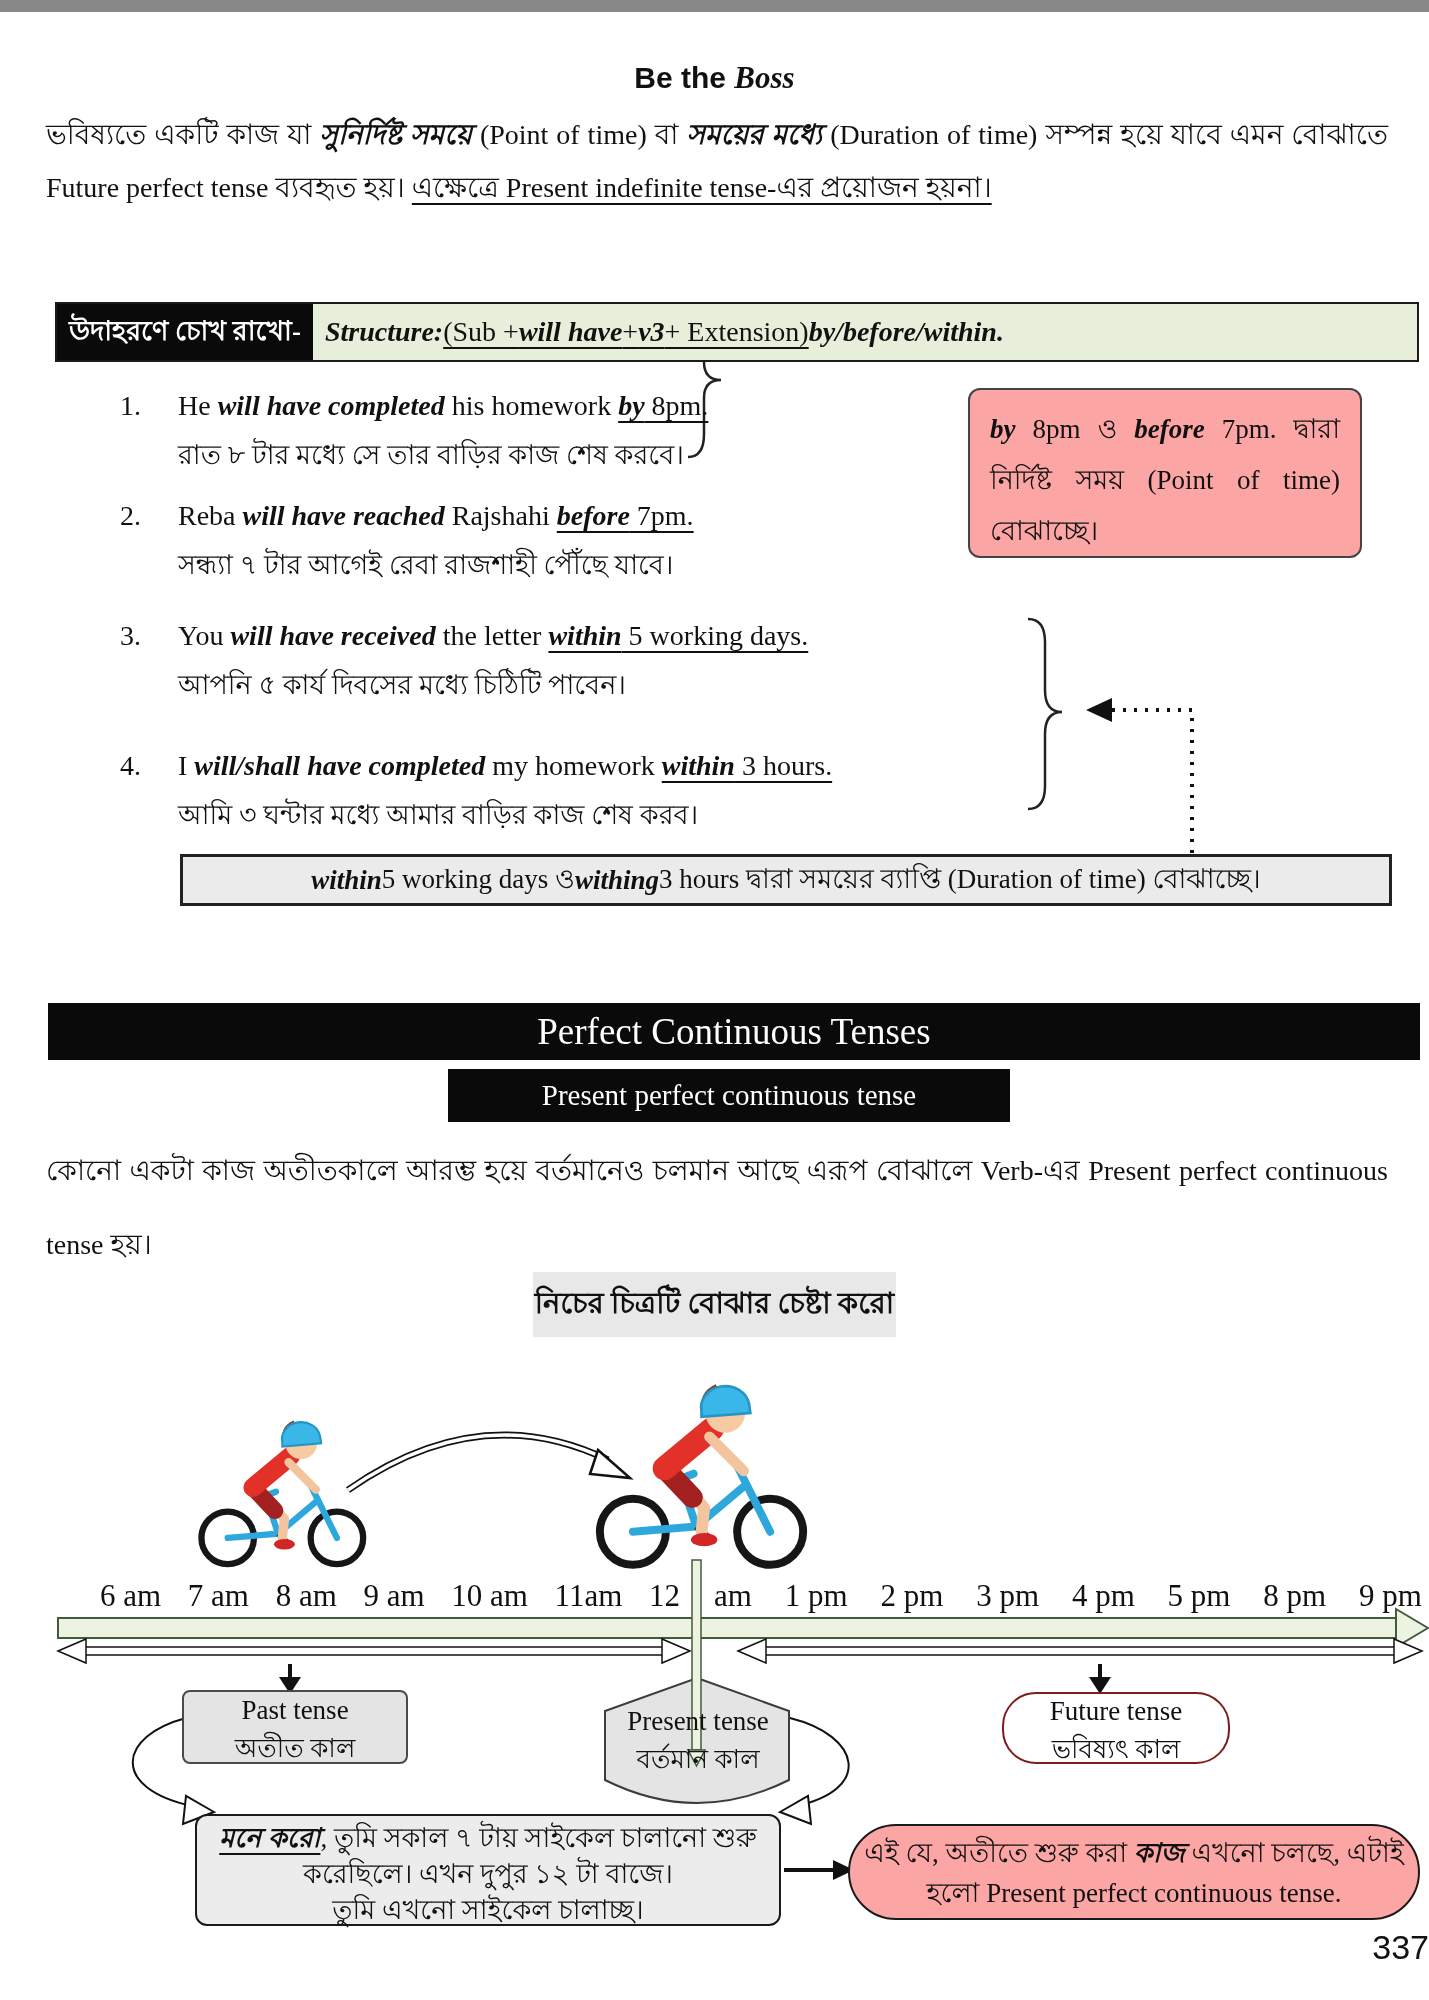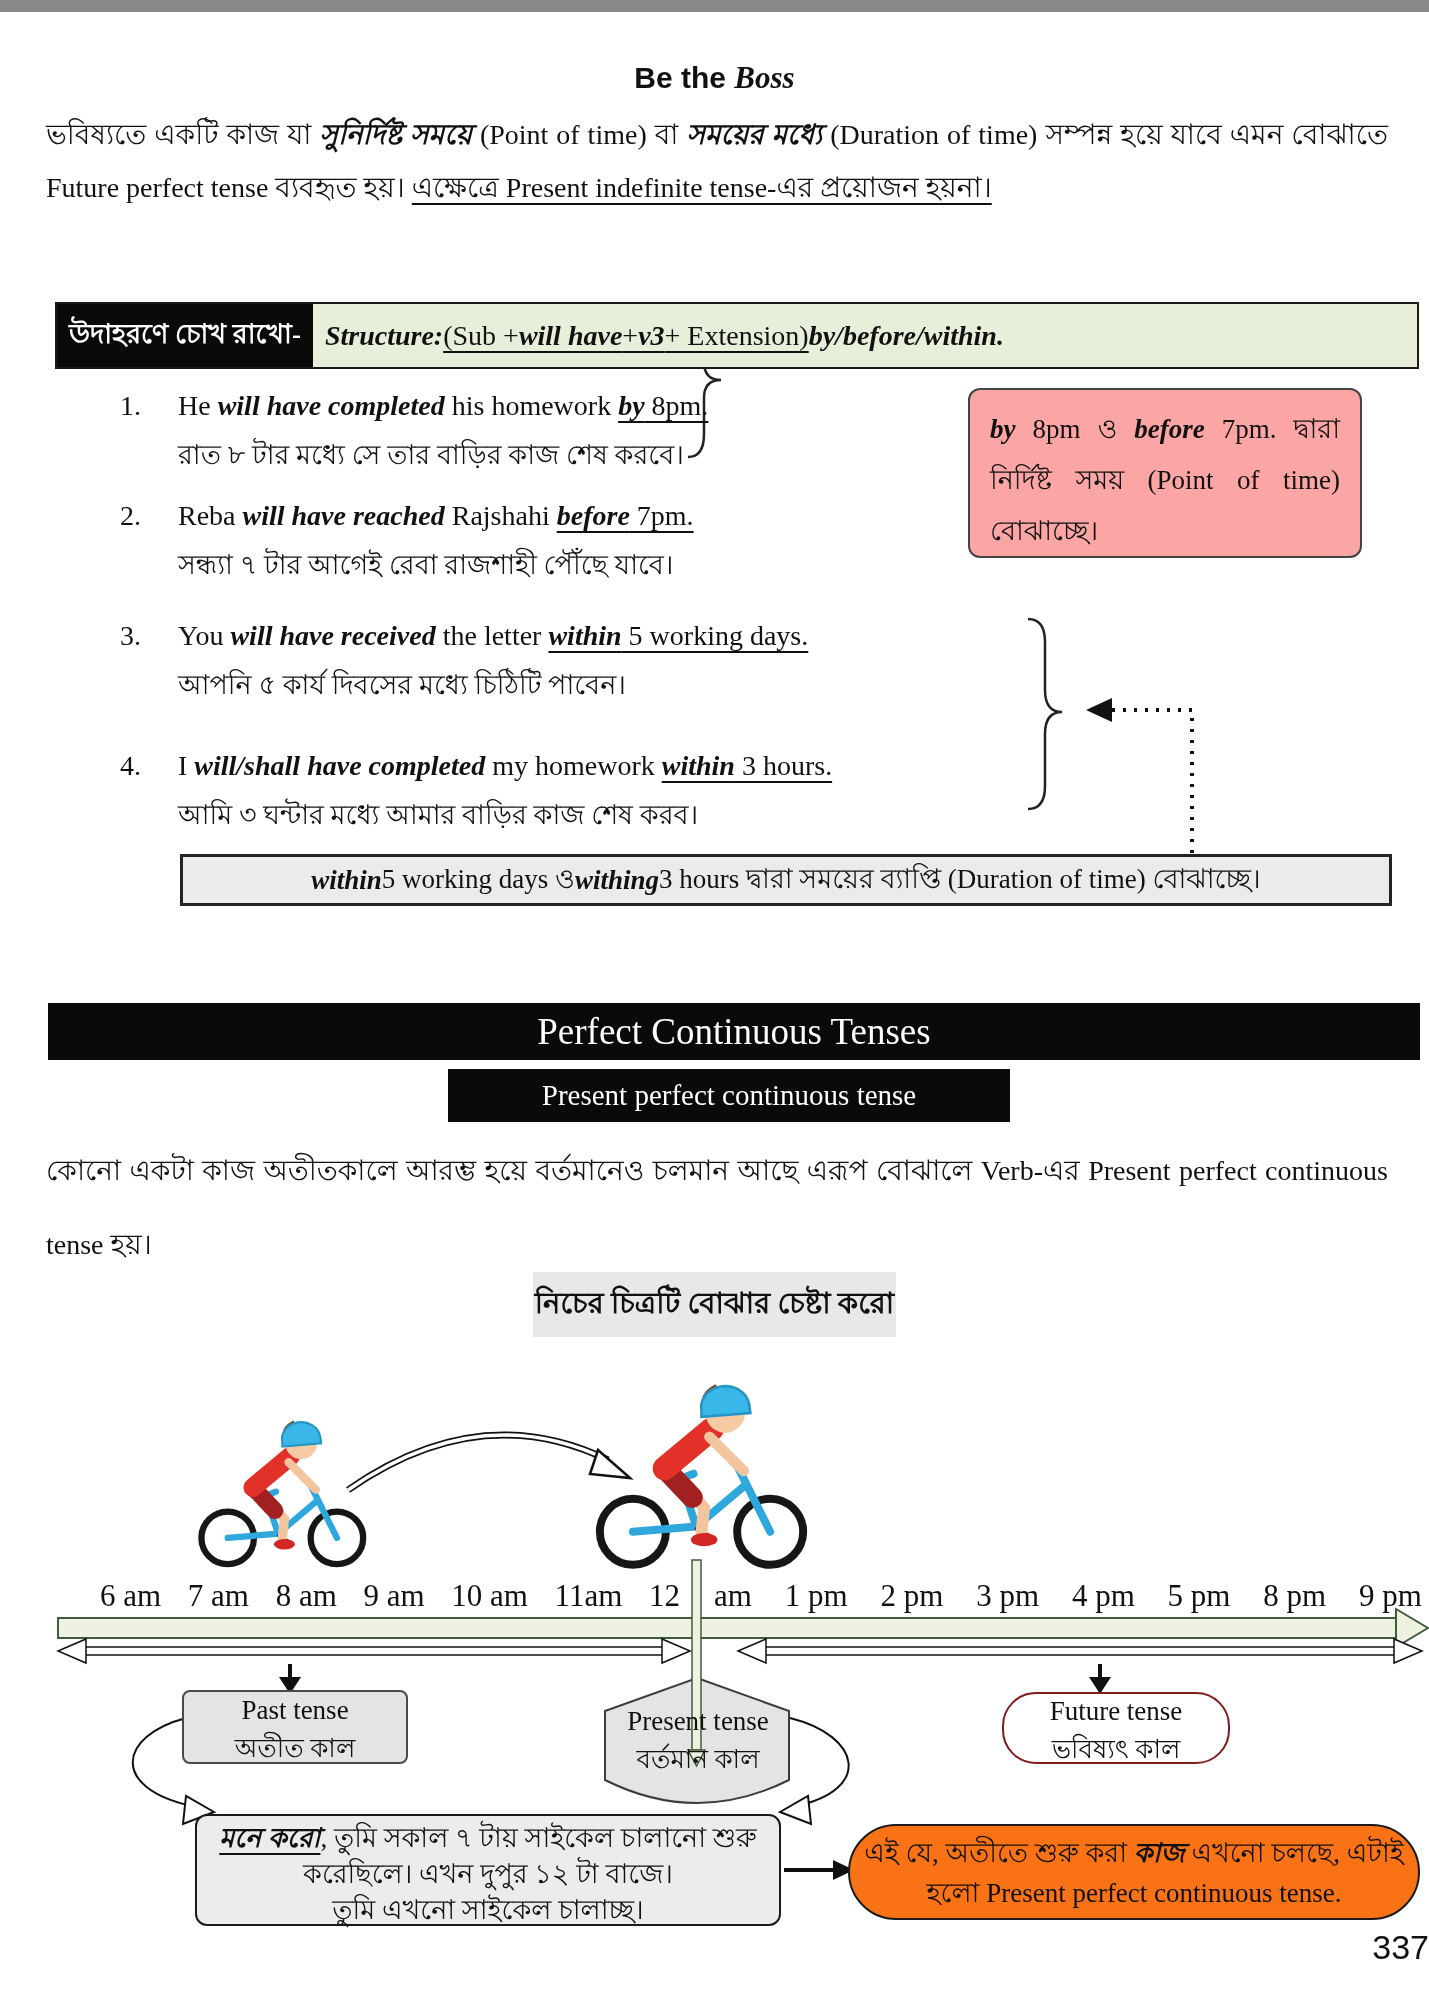--- a/index.html
+++ b/index.html
@@ -11,21 +11,21 @@
   .u{text-decoration:underline;text-underline-offset:6px;text-decoration-thickness:1.5px;}
   #svg-layer{position:absolute;left:0;top:0;z-index:1;pointer-events:none;}
   .txt{z-index:2;}
   
   #title{top:48px;left:0;width:100%;text-align:center;font-size:30px;}
   #title .pre{font-family:"Liberation Sans","DejaVu Sans",sans-serif;font-weight:bold;}
   #title .boss{font-weight:bold;font-style:italic;font-size:31px;}
   
   #intro{left:46px;top:96px;width:1342px;font-size:28px;line-height:53px;text-align:justify;}
   
-  #structure{left:55px;top:290px;width:1364px;height:67px;background:#e7efdb;
+  #structure{left:55px;top:290px;width:1364px;height:60px;background:#e7efdb;
              border:2px solid #1a1a1a;display:flex;align-items:stretch;box-sizing:border-box;}
   #structure .lbl{background:#0a0a0a;color:#fff;font-weight:bold;font-size:27px;
                   padding:0 12px;display:flex;align-items:center;white-space:nowrap;}
   #structure .content{font-size:28px;display:flex;align-items:center;padding-left:12px;white-space:nowrap;}
   
   .ex{left:120px;width:940px;}
   .ex .row{display:flex;}
   .ex .num{width:58px;font-size:28px;}
   .ex .en{font-size:28px;white-space:nowrap;}
   .ex .bn{font-size:27px;margin-left:58px;margin-top:12px;white-space:nowrap;}
@@ -57,21 +57,21 @@
   .tensebox .l1{font-size:27px;} .tensebox .l2{font-size:26px;margin-top:2px;}
   #past-box{left:182px;top:1678px;width:226px;height:74px;background:#e4e4e4;
             border:2px solid #4a4a4a;border-radius:8px;padding-top:3px;}
   #present-box{left:607px;top:1694px;width:182px;background:transparent;}
   #future-box{left:1002px;top:1680px;width:228px;height:72px;background:#fff;
               border:2px solid #7f1d1d;border-radius:34px;padding-top:2px;}
   
   #note-box{left:195px;top:1802px;width:586px;height:112px;background:#ececec;
             border:2.5px solid #1a1a1a;border-radius:12px;box-sizing:border-box;
             text-align:center;font-size:27px;line-height:36px;padding-top:4px;}
-  #conclusion-box{left:848px;top:1812px;width:572px;height:96px;background:#f97316;
+  #conclusion-box{left:848px;top:1812px;width:572px;height:96px;background:#fca5a5;
                   border:2px solid #1a1a1a;border-radius:48px;box-sizing:border-box;
                   text-align:center;font-size:27px;line-height:40px;padding-top:7px;}
   
   #page-number{left:0;top:1916px;width:100%;text-align:right;font-size:34px;
                font-family:"Liberation Sans","DejaVu Sans",sans-serif;}
   #bottom-bar{left:0;top:1988px;width:100%;height:12px;background:#2f8ed8;}
 </style>
 </head>
 <body>
 

